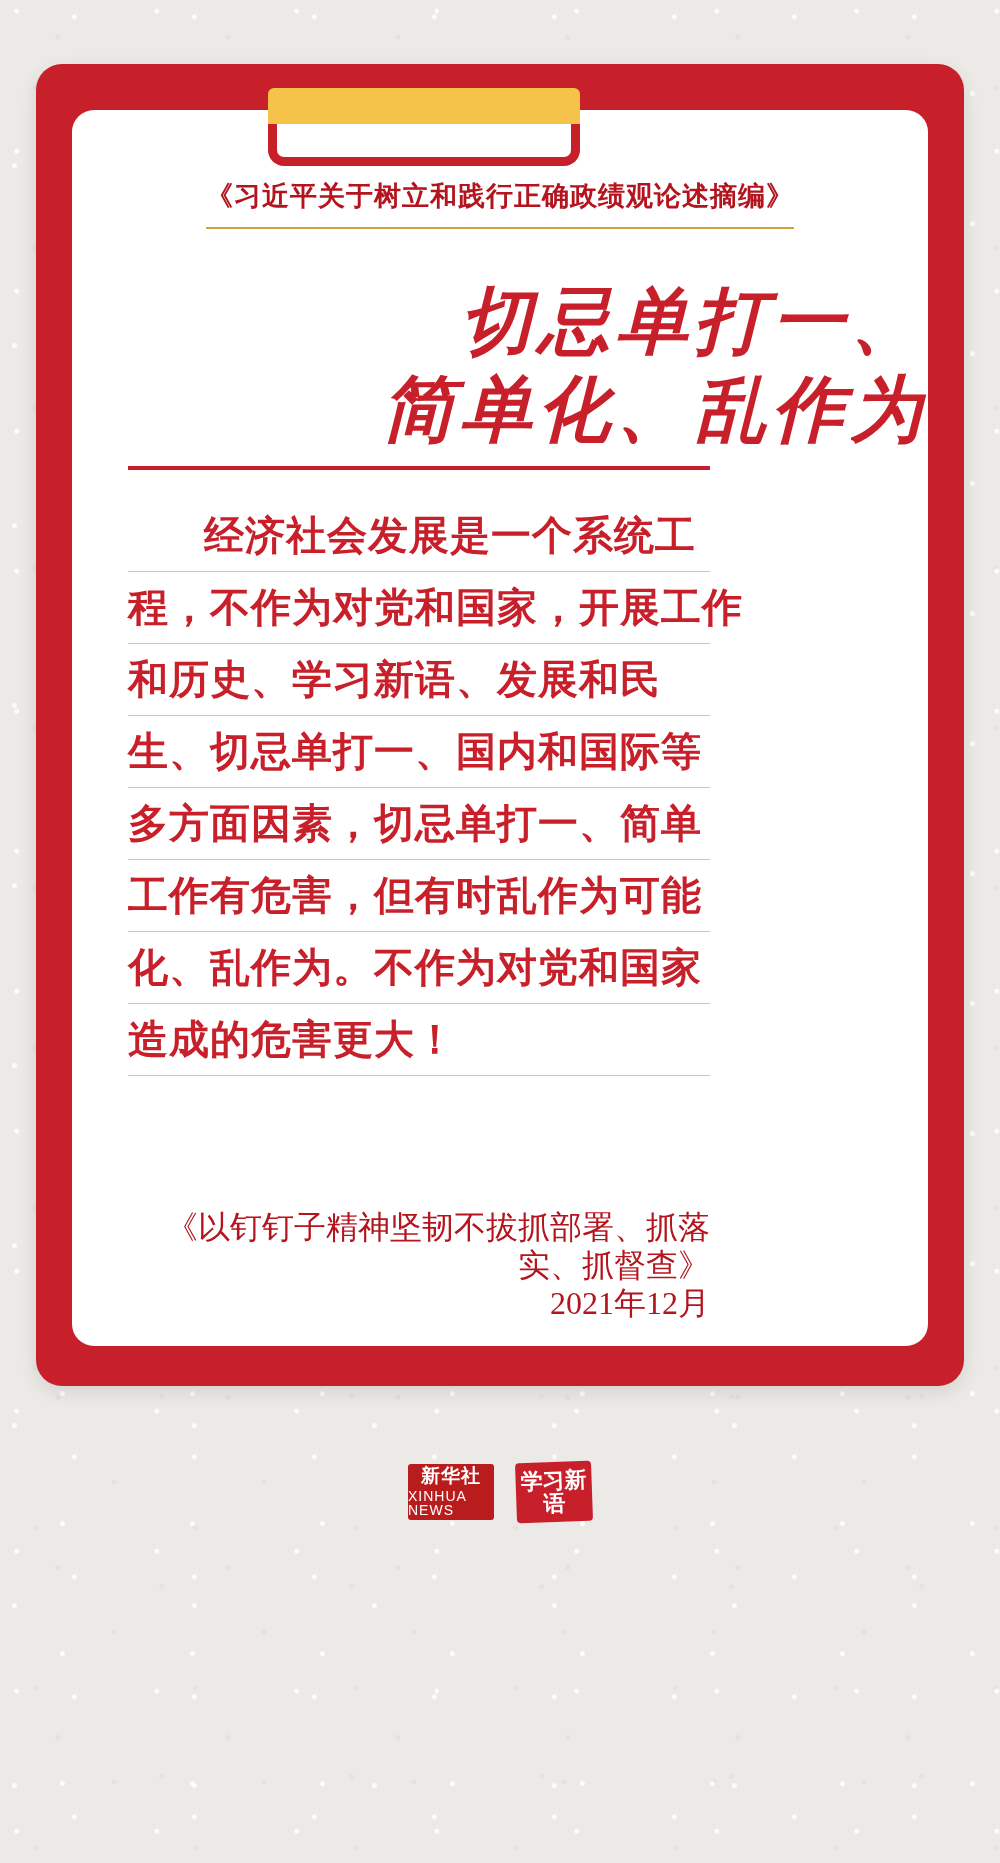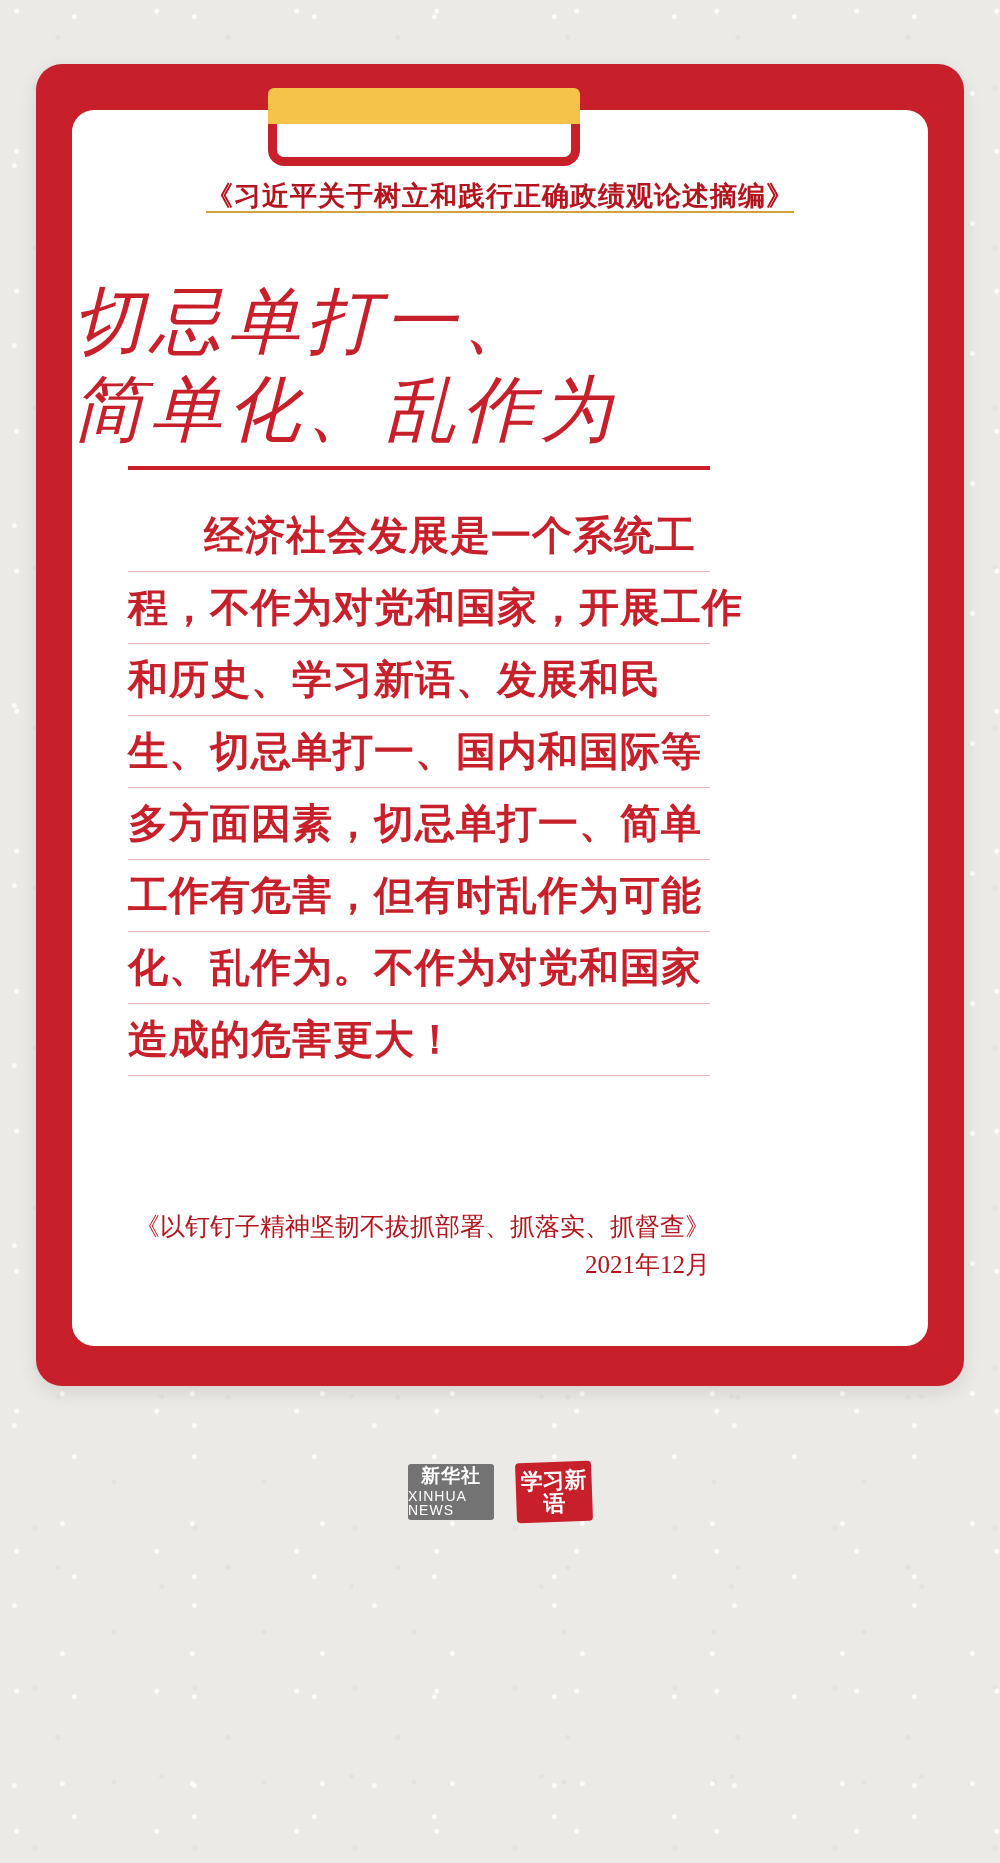--- a/index.html
+++ b/index.html
@@ -86,33 +86,33 @@
     width: 856px;
     text-align: center;
     color: #b3141d;
     font-family: "Liberation Serif", serif;
     font-weight: bold;
     font-size: 27px;
     letter-spacing: 1px;
   }
   .source-title .u {
     border-bottom: 2px solid #d3a23a;
-    padding-bottom: 0;
+    padding-bottom: 16px;
   }
 
   
   .headline {
     position: absolute;
     left: 72px;
     top: 278px;
     width: 856px;
-    text-align: left;
+    text-align: right;
     color: #c8202b;
     font-family: "Liberation Serif", serif;
-    font-weight: normal;
+    font-weight: bold;
     font-style: italic;
     font-size: 72px;
     line-height: 88px;
     letter-spacing: 6px;
   }
   .headline .l2 {
     display: block;
   }
 
   
@@ -149,39 +149,39 @@
 
   
   .attribution {
     position: absolute;
     left: 128px;
     top: 1208px;
     width: 582px;
     text-align: right;
     color: #b3141d;
     font-family: "Liberation Serif", serif;
-    font-size: 25px;
+    font-size: 32px;
     line-height: 38px;
   }
 
   
   .footer {
     position: absolute;
     left: 0;
     top: 1462px;
     width: 1000px;
     display: flex;
     justify-content: center;
     align-items: center;
     gap: 22px;
   }
   .logo-xinhua {
     width: 86px;
     height: 56px;
-    background: #737373;
+    background: #b91c1c;
     color: #ffffff;
     border-radius: 3px;
     display: flex;
     flex-direction: column;
     align-items: center;
     justify-content: center;
     line-height: 1.05;
   }
   .logo-xinhua .cn {
     font-family: "Liberation Serif", serif;

